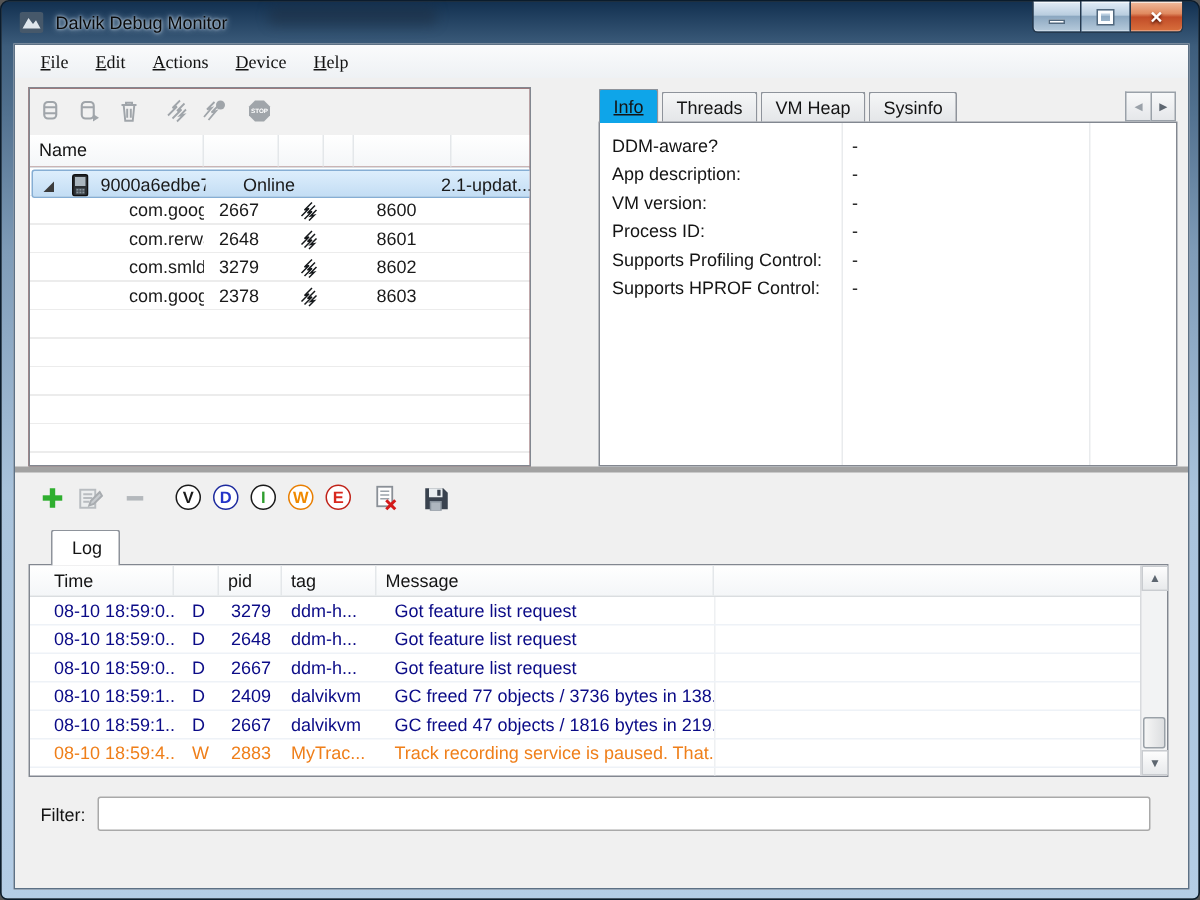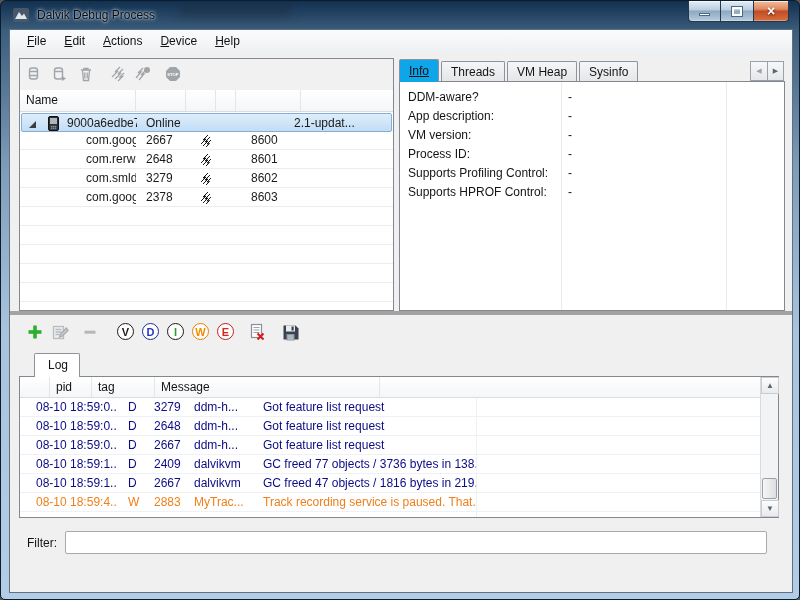--- a/index.html
+++ b/index.html
@@ -22,40 +22,40 @@
   .cap.max { left:720px; width:32px; border-left:none; border-right:none; }
   .cap.close { left:752px; width:36px; border-bottom-right-radius:4px;
          background:linear-gradient(180deg,#f2bd9f 0%,#e08a60 40%,#c14c28 52%,#d9703d 100%); }
   .g-min { width:11px; height:3px; background:#fdfeff; border:1px solid #51687e; margin-top:6px; }
   .g-max { width:10px; height:9px; border:2px solid #fdfeff; outline:1px solid #51687e; background:transparent; }
   .g-close { color:#fff; font-size:14px; font-weight:bold; line-height:1; text-shadow:0 1px 2px #58180a; }
 
   
   .client { position:absolute; left:8px; top:28px; width:784px; height:564px; background:#f0f0f0; border:1px solid #5d7185; }
 
-  .menubar { position:absolute; left:0; top:0; width:782px; height:22px; background:linear-gradient(180deg,#fafbfc,#eef1f4); display:flex; align-items:center; padding-left:8px; }
+  .menubar { position:absolute; left:0; top:0; width:782px; height:22px; background:linear-gradient(180deg,#fafbfc,#eef1f4); display:flex; align-items:center; padding-left:8px;font-family:Liberation Serif, serif; }
   .mi { padding:2px 9px; color:#111; }
   .mi u { text-decoration:underline; }
 
   
-  .dev-panel { position:absolute; left:9px; top:28px; width:375px; height:253px; background:#7f1d1d; border:1px solid #828790; overflow:hidden; }
+  .dev-panel { position:absolute; left:9px; top:28px; width:335px; height:253px; background:#7f1d1d; border:1px solid #828790; overflow:hidden; }
   .dev-toolbar { position:absolute; left:0; top:0; width:373px; height:31px; background:#f1f1f1; }
   .tbi { position:absolute; top:6px; width:18px; height:18px; }
   .dev-header { position:absolute; left:0; top:31px; width:373px; height:22px; display:flex;
                 background:linear-gradient(180deg,#ffffff,#f4f6f8); border-bottom:1px solid #dadde0; }
   .dh { height:100%; border-right:1px solid #e4e7ea; padding:3px 0 0 6px; color:#141414; }
   .dev-body { position:absolute; left:0; top:53px; width:373px; bottom:0;
               background:repeating-linear-gradient(180deg,#ffffff 0px,#ffffff 18px,#ececec 18px,#ececec 19px); }
   .drow { position:absolute; left:0; width:373px; height:19px; }
   .drow-sel { left:1px; width:371px; background:linear-gradient(180deg,#ddeefc,#c3ddf4); border:1px solid #86aed4; border-radius:2px; }
   .expander { position:absolute; left:7px; top:7px; width:0; height:0; border-bottom:7px solid #3c3c3c; border-left:7px solid transparent; }
   .phoneicon { position:absolute; left:26px; top:2px; width:11px; height:15px; }
   .dcell { position:absolute; top:2px; white-space:nowrap; overflow:hidden; }
   .c-serial { left:45px; width:70px; }
-  .c-status { left:124px; width:46px; }
+  .c-status { left:140px; width:46px; }
   .c-ver    { left:231px; width:64px;margin-left:41px; }
   .c-pname  { left:66px;  width:50px; }
   .c-pid    { left:126px; width:42px; }
   .c-zz     { left:178px; top:3px; width:14px; height:14px; }
   .c-port   { left:231px; width:50px; }
 
   
   .tabs-row { position:absolute; left:389px; top:29px; width:386px; height:23px; }
   .tabs-clip { position:absolute; left:0; top:0; width:349px; height:23px; overflow:hidden; display:flex; align-items:flex-end; }
   .tab { height:21px; border:1px solid #8e939b; border-bottom:none; border-radius:2px 2px 0 0; margin-right:2px;
@@ -123,21 +123,21 @@
 <body>
 
 <div class="win">
   <div class="titlebar">
     <span class="appicon">
       <svg width="16" height="16" viewBox="0 0 16 16">
           <rect x="0" y="1" width="16" height="14" rx="2" fill="#46586a"></rect>
           <path d="M2 12 L6 5 L9 9 L11 6.5 L14 12 Z" fill="#dfe6ec"></path>
         </svg>
     </span>
-    <span class="title">Dalvik Debug Process</span>
+    <span class="title">Dalvik Debug Monitor</span>
     <div class="smudge"></div>
     <div class="cap min">
         <span class="g-min"></span>
       </div>
     <div class="cap max">
         <span class="g-max"></span>
       </div>
     <div class="cap close">
         <span class="g-close">×</span>
       </div>
@@ -360,20 +360,21 @@
             <rect x="4.5" y="10" width="8" height="6.5" fill="#8a949e"></rect>
             <rect x="5.5" y="11" width="6" height="5" fill="#aeb6be"></rect>
           </svg>
       </span>
     </div>
 
     <div class="log-panel">
       <div class="log-tab"><span>Log</span></div>
       <div class="log-content">
         <div class="log-header">
+          <div class="lh w-time">Time</div>
           <div class="lh w-lvl"></div>
           <div class="lh w-pid">pid</div>
           <div class="lh w-tag">tag</div>
           <div class="lh w-msg">Message</div>
           <div class="lh w-fill"></div>
         </div>
         <div class="log-vline"></div>
 
         <div class="lr lvl-d" style="top:21px">
           <span class="lc w-time">08-10 18:59:0...</span>

